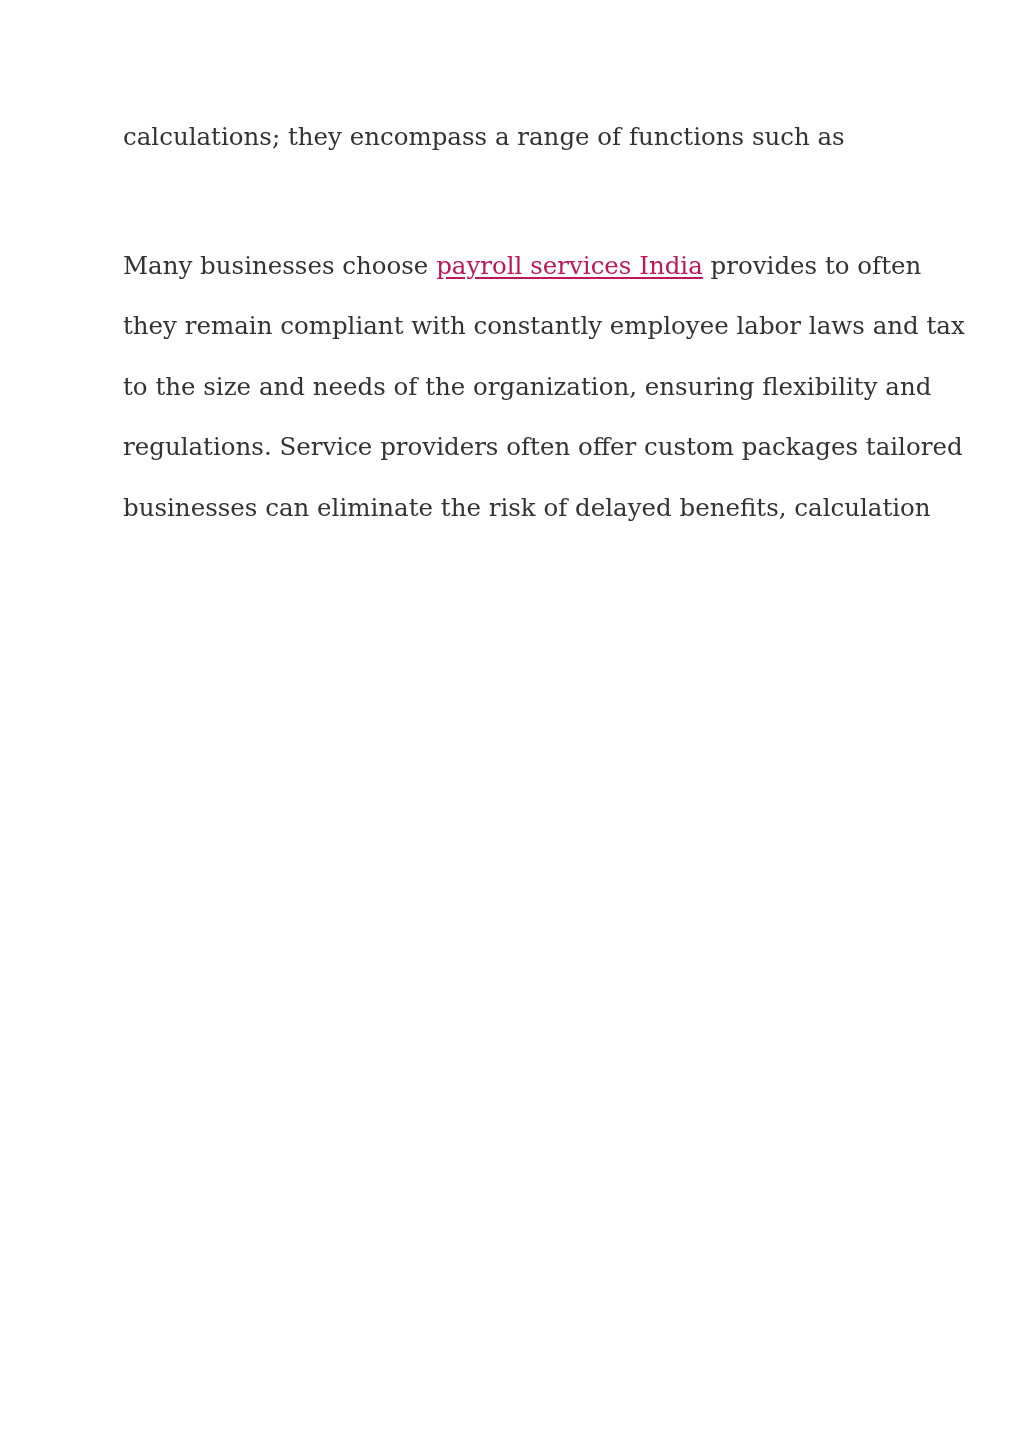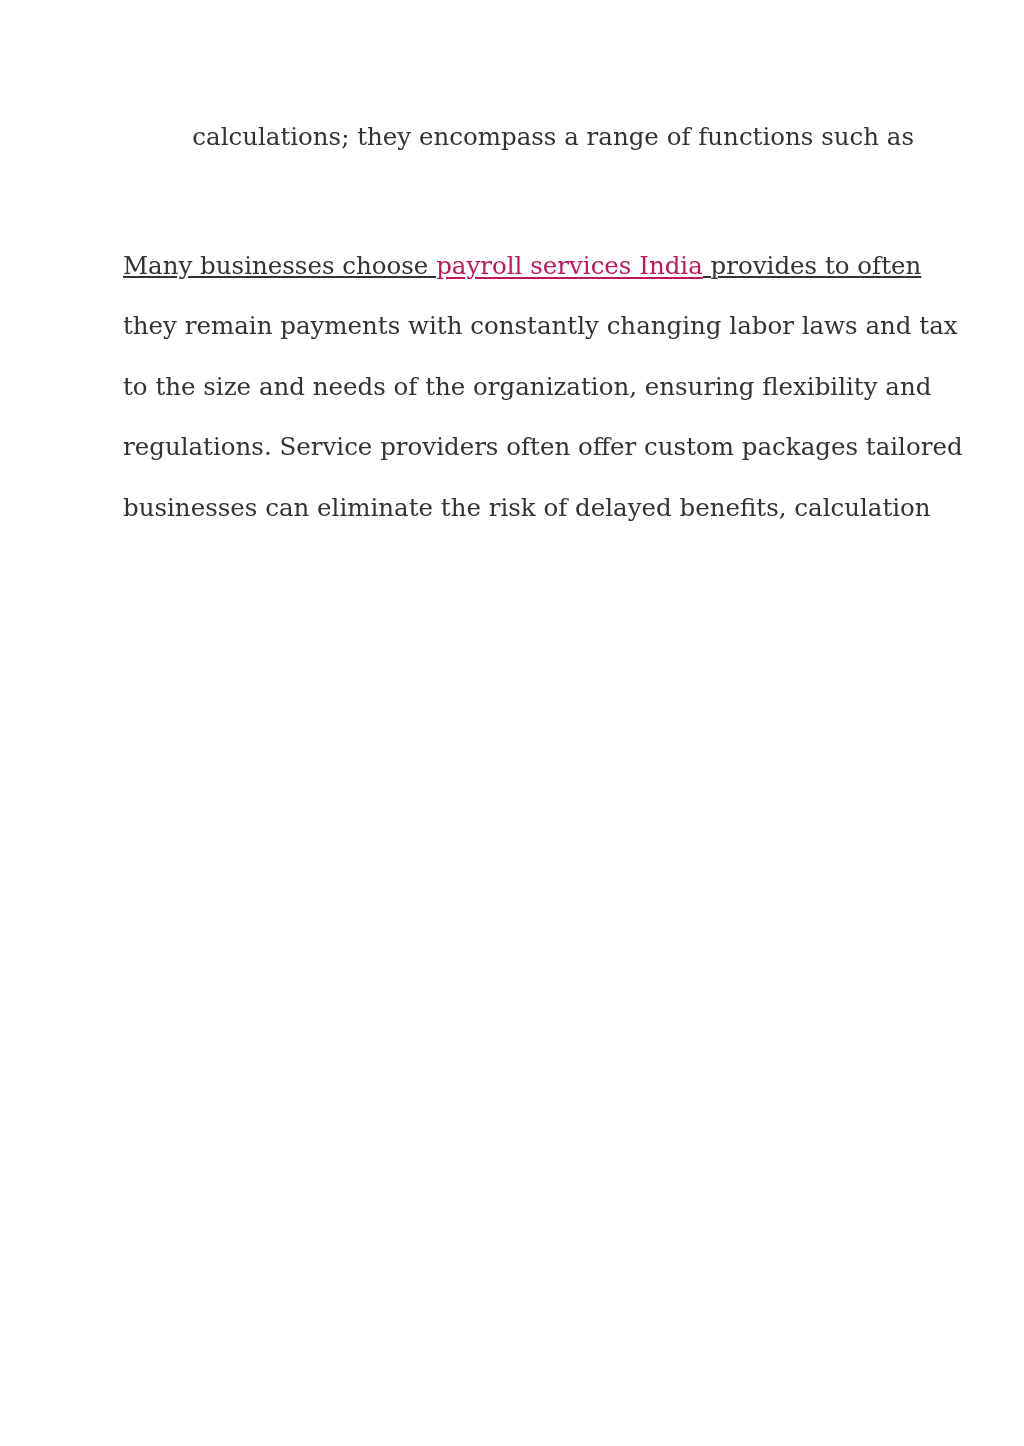--- a/index.html
+++ b/index.html
@@ -14,55 +14,53 @@
   }
   .page {
     box-sizing: border-box;
     width: 1024px;
     height: 1446px;
     padding: 107px 110px 0 123px;
     background: #ffffff;
     font-family: "DejaVu Serif", "Liberation Serif", serif;
     font-size: 24.5px;
     color: #333333;
-    text-align: right;
   }
   p.para {
     margin: 0;
     padding: 0;
   }
   p.para-first {
     margin-bottom: 68px;
   }
   .line {
     display: block;
     line-height: 60.5px;
     white-space: pre;
   }
   .seg {
     white-space: pre;
-    text-decoration: underline;
   }
   a.doc-link {
     color: #be185d;
     text-decoration: underline;
     text-underline-offset: 3px;
     cursor: pointer;
   }
 </style>
 </head>
 <body>
 
 <div class="page">
 
   <p class="para para-first">
     <span class="line">calculations; they encompass a range of functions such as</span>
   </p>
 
   <p class="para">
     <span class="line"><span class="seg">Many businesses choose </span><a class="doc-link" href="#">payroll services India</a><span class="seg"> provides to often</span></span>
-    <span class="line">they remain payments with constantly changing labor laws and tax</span>
+    <span class="line">they remain compliant with constantly employee labor laws and tax</span>
     <span class="line">to the size and needs of the organization, ensuring flexibility and</span>
     <span class="line">regulations. Service providers often offer custom packages tailored</span>
     <span class="line">businesses can eliminate the risk of delayed benefits, calculation</span>
   </p>
 
 </div>
 
 </body></html>

